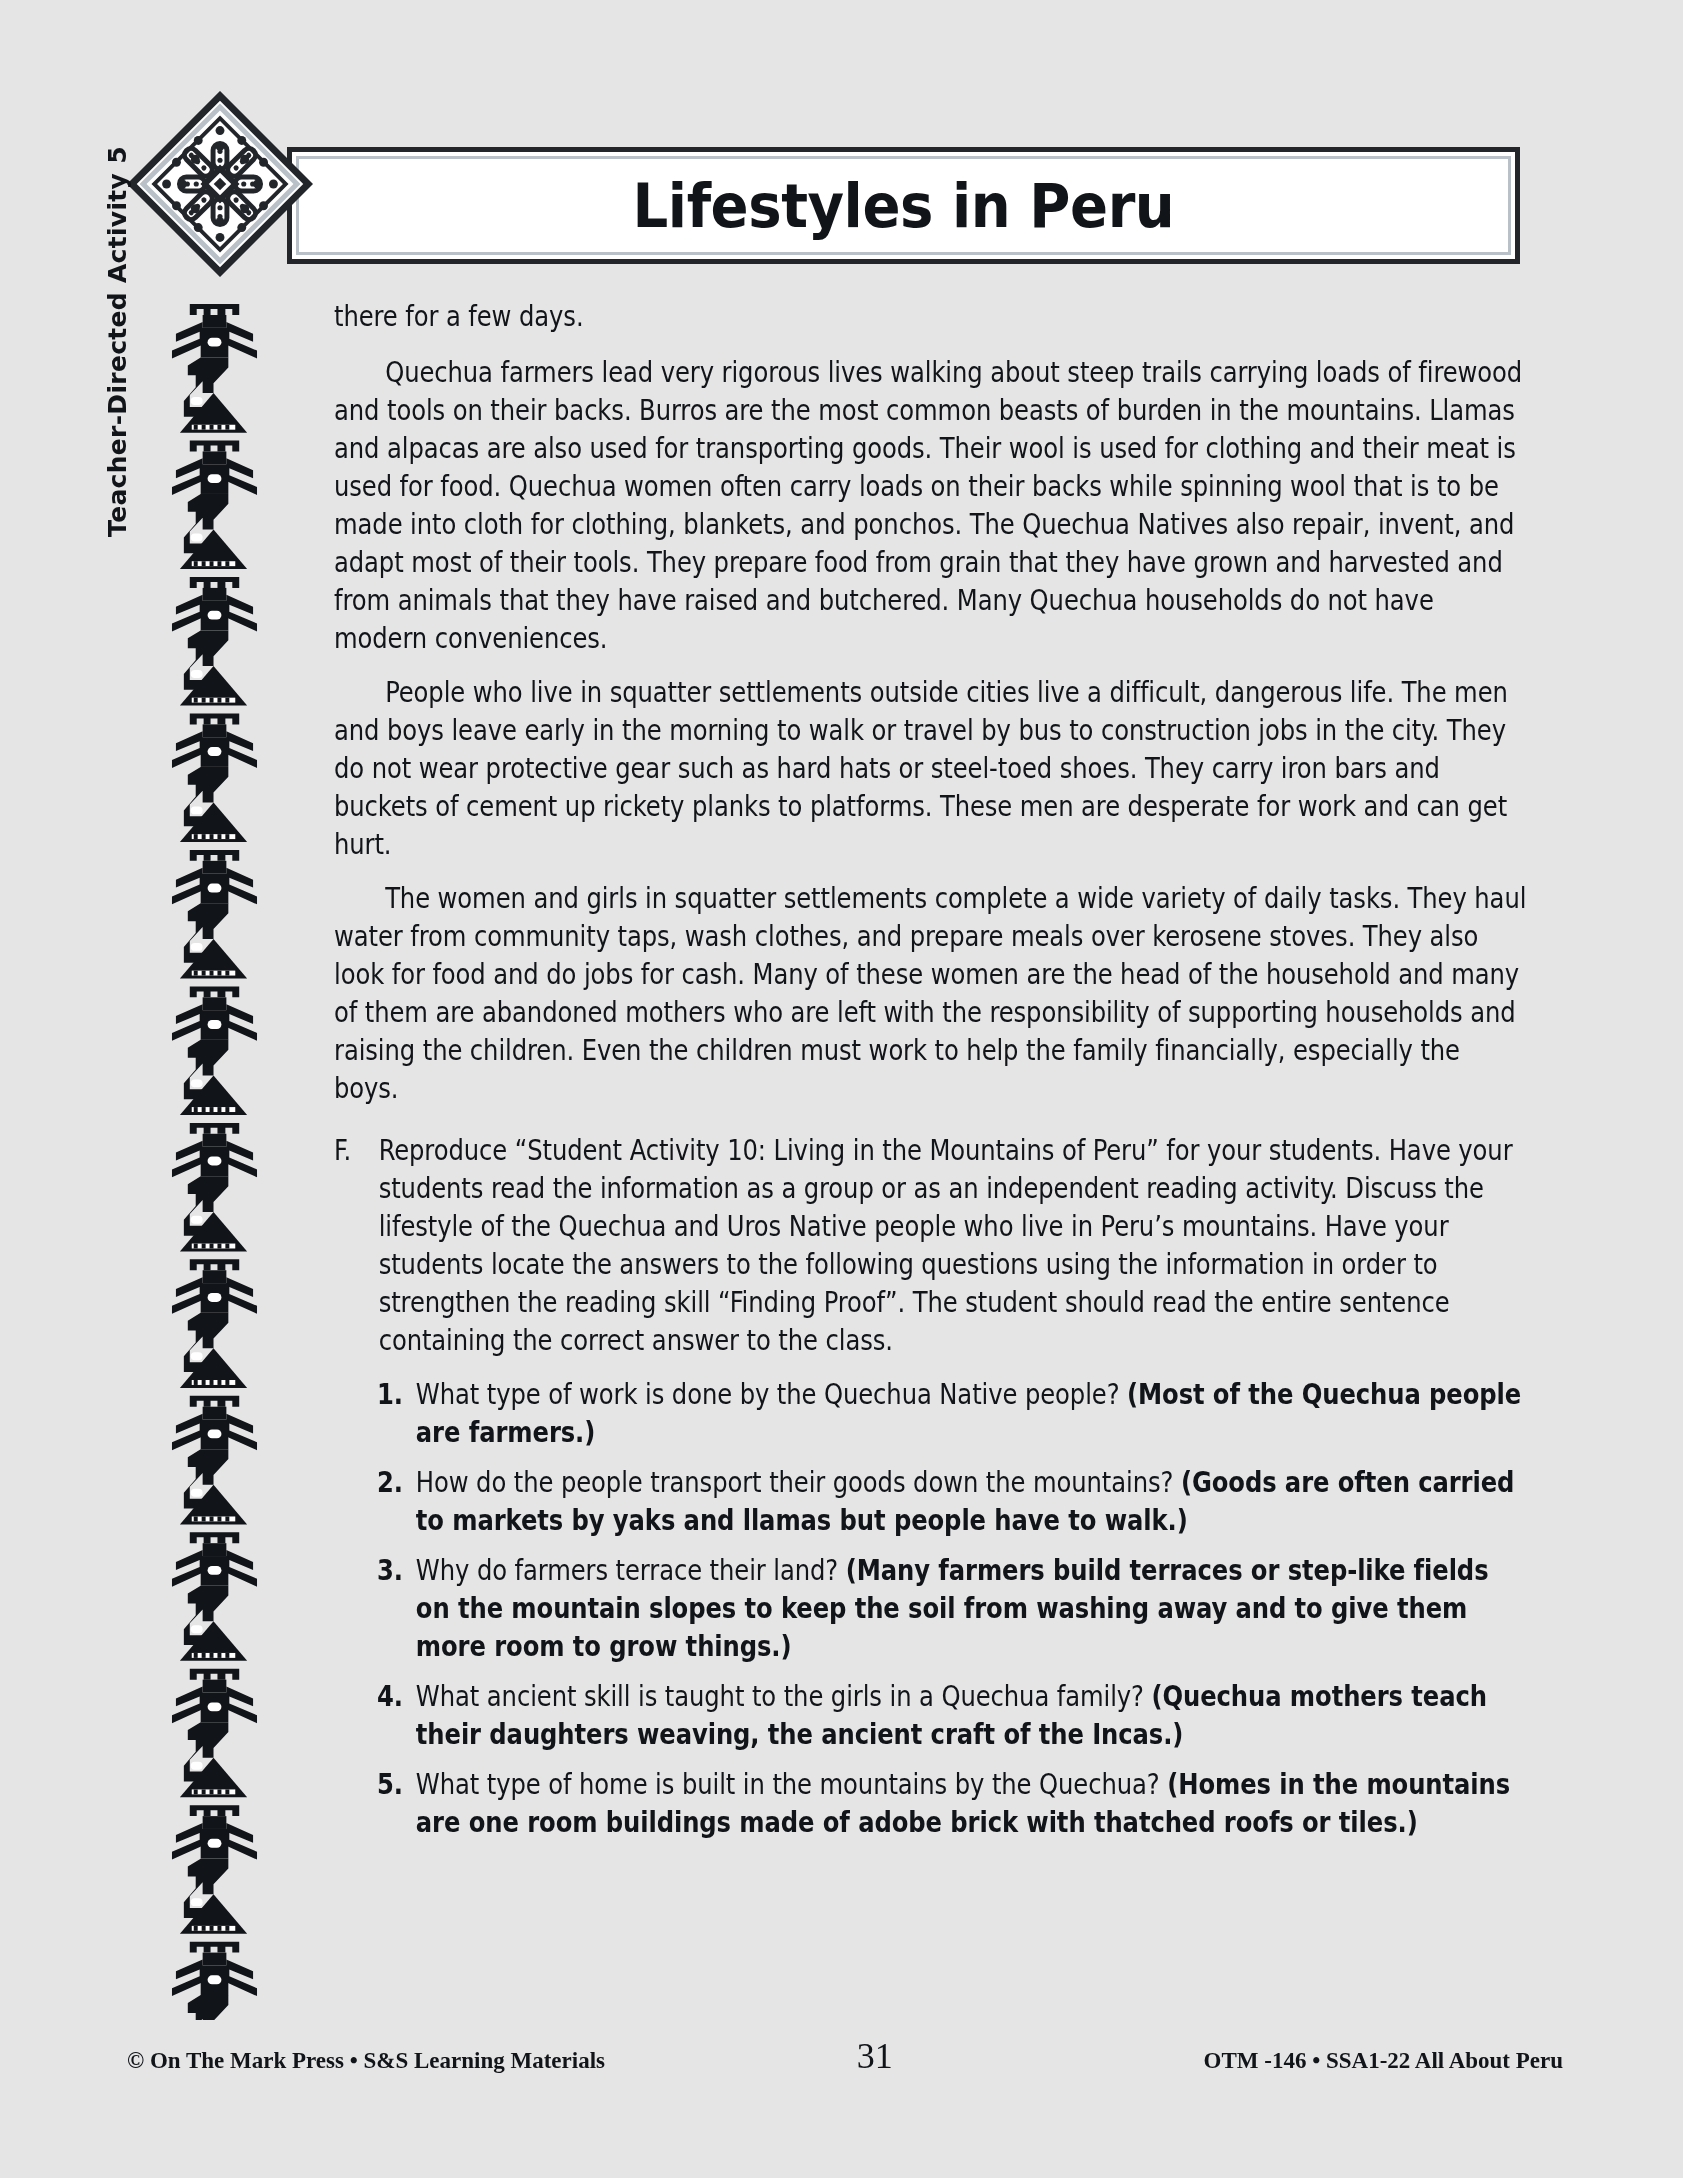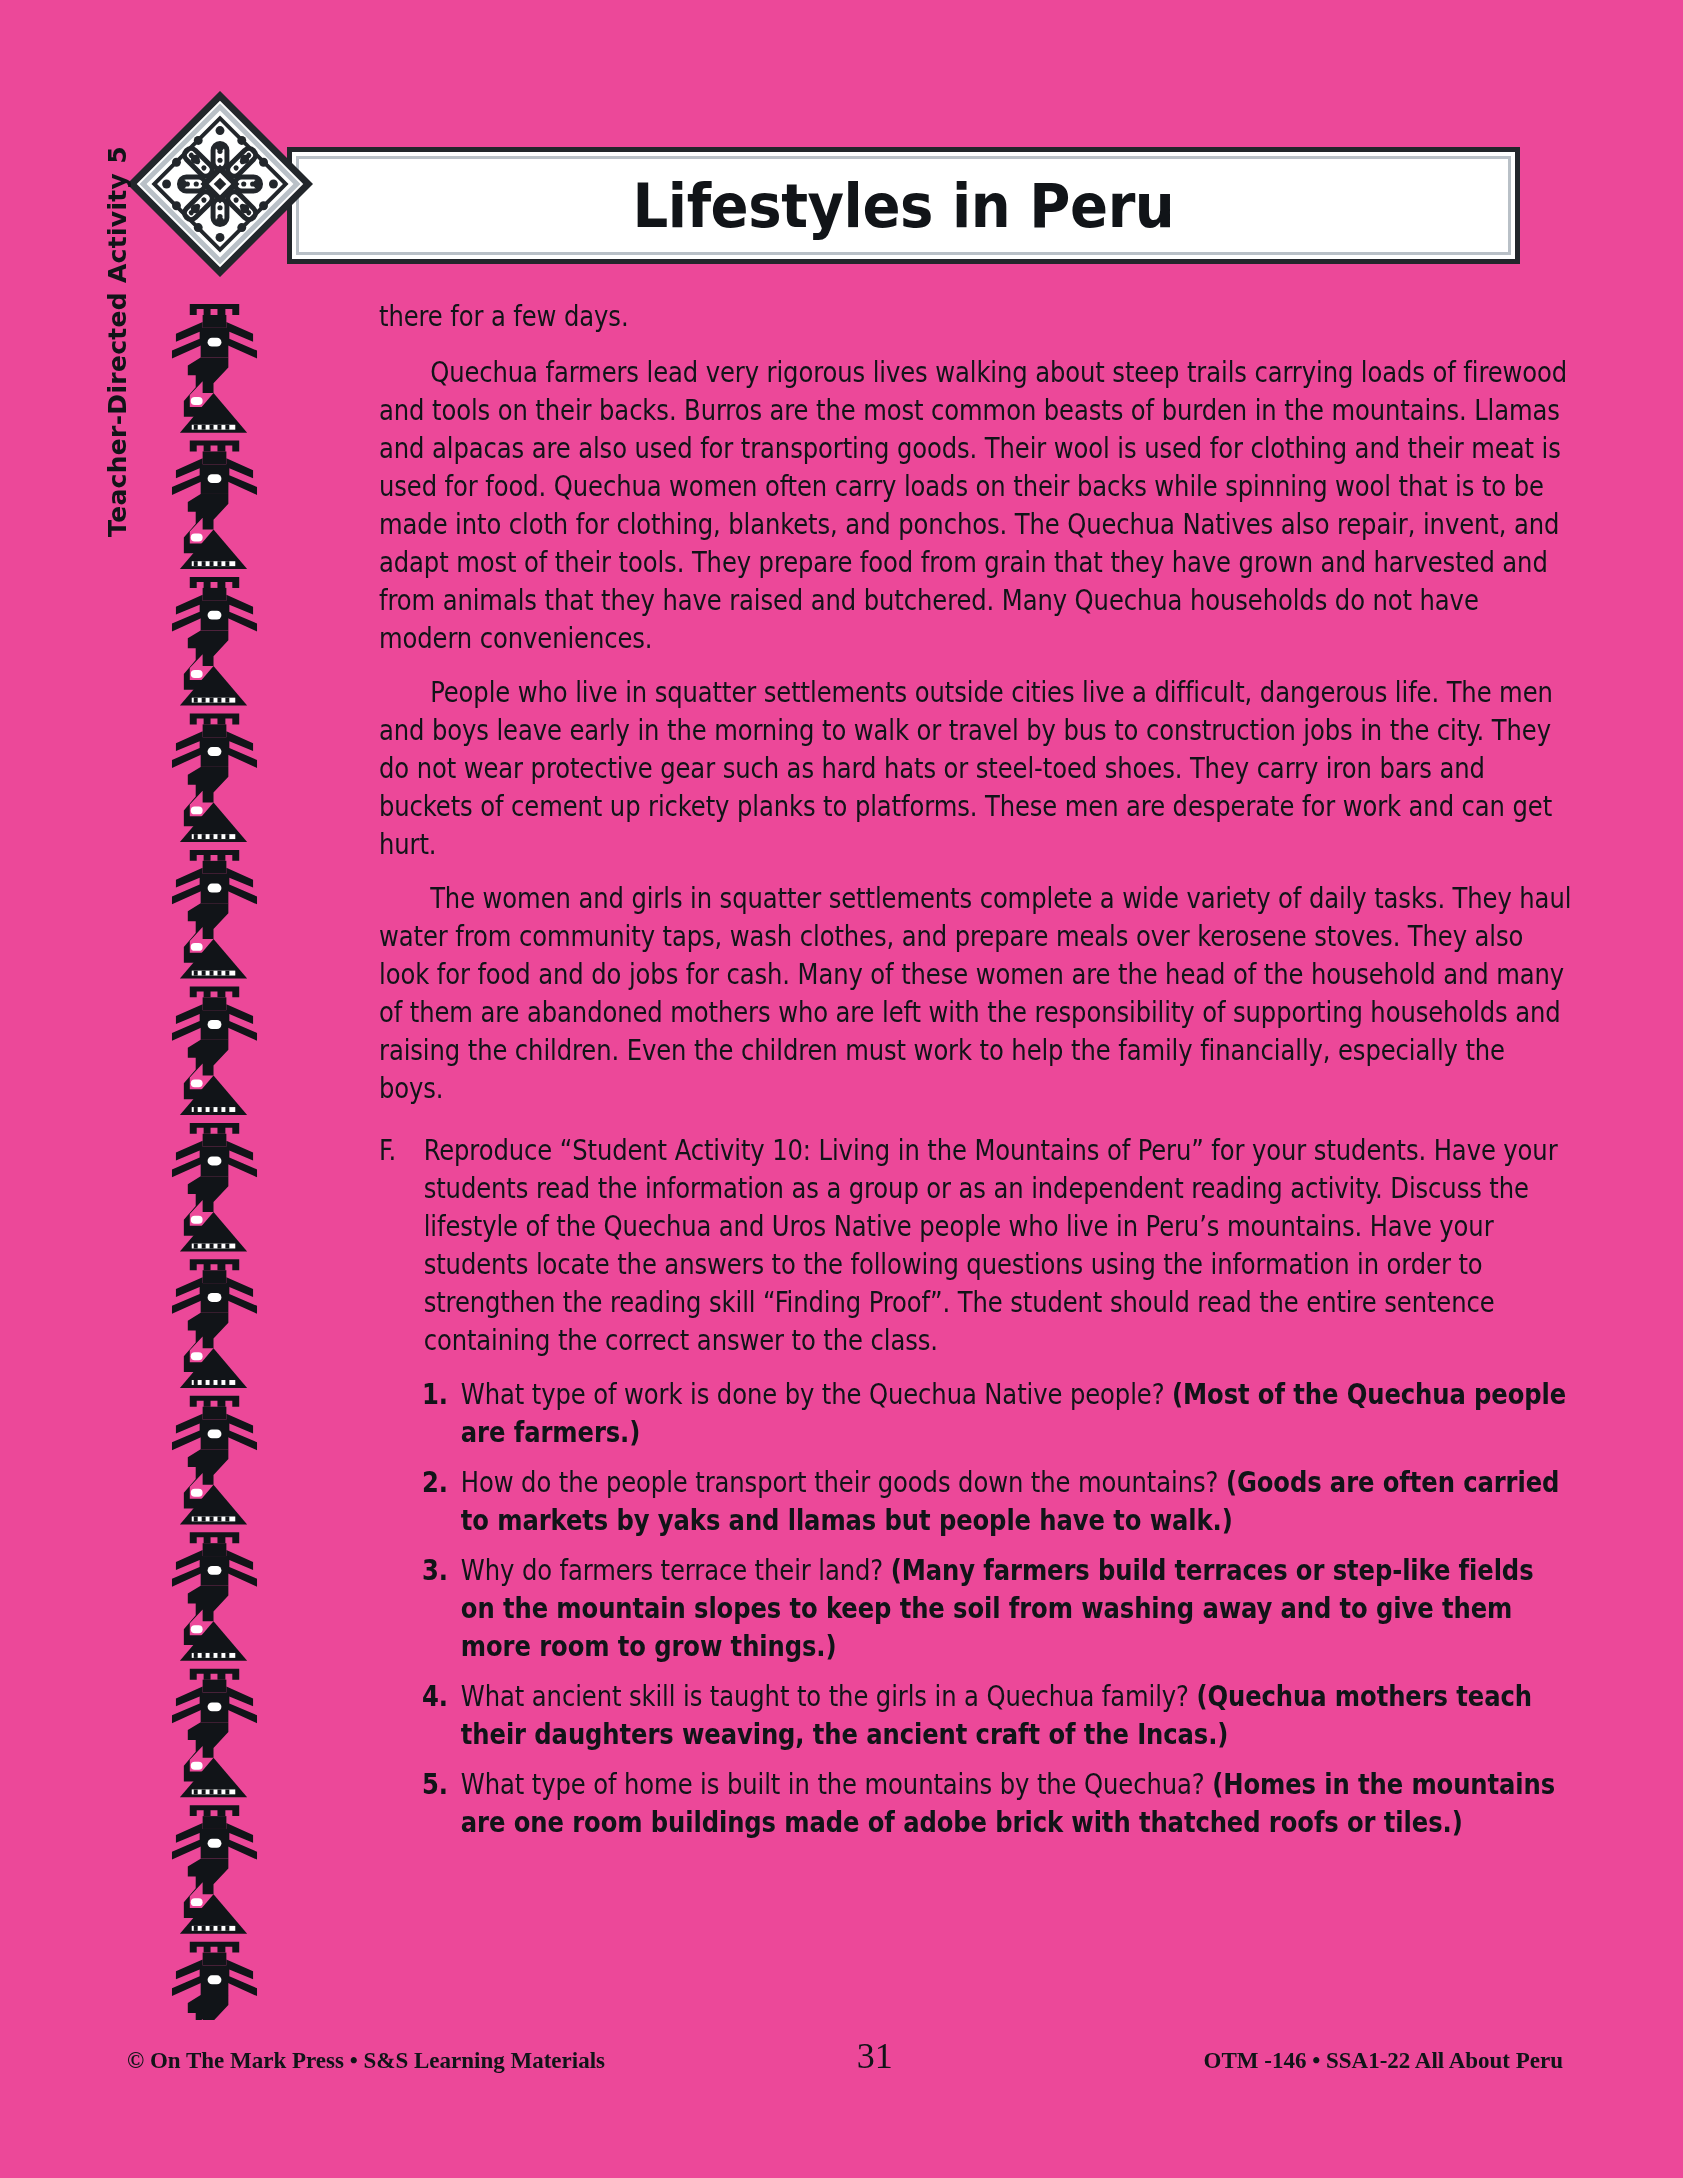--- a/index.html
+++ b/index.html
@@ -12,21 +12,21 @@
     height: 2178px;
     position: relative;
     font-family: "Liberation Sans", sans-serif;
     overflow: hidden;
   }
 
   
   #page {
     position: absolute;
     inset: 0;
-    background: #ec4899;
+    background: #e5e5e5;
     padding-left: 32px;
   }
 
   
   #header-banner {
     position: absolute;
     left: 287px;
     top: 147px;
     width: 1233px;
     height: 117px;
@@ -92,21 +92,20 @@
     overflow: hidden;
   }
   #left-border svg { display: block; }
 
   
   #content {
     position: absolute;
     left: 334px;
     top: 297px;
     width: 1196px;
-    margin-left: 45px;
   }
 
   .body-text {
     font-family: "DejaVu Sans Condensed", "DejaVu Sans", sans-serif;
     font-size: 29px;
     line-height: 38px;
     color: #111418;
     transform: scaleX(0.93);
     transform-origin: left top;
     width: 107.5%;

